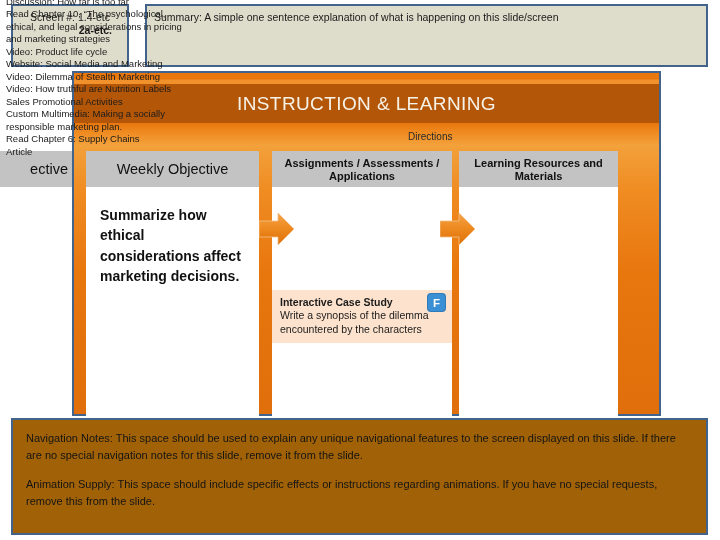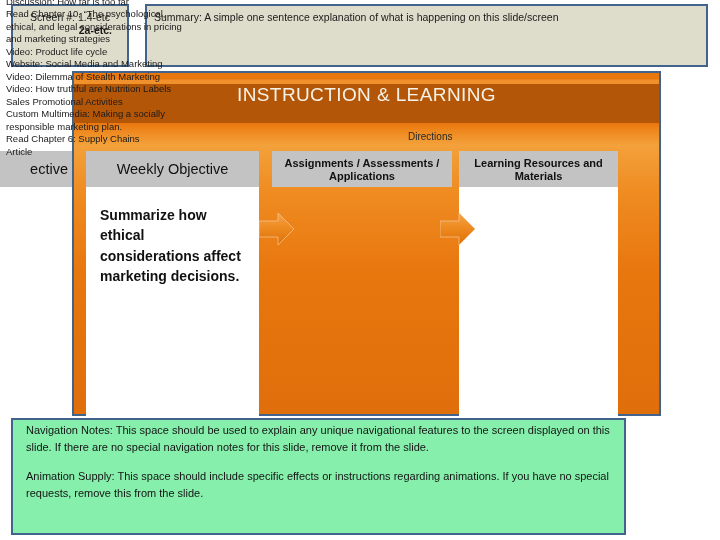--- a/index.html
+++ b/index.html
@@ -79,21 +79,21 @@
 
   
   #title-band {
     position: absolute;
     left: 0;
     top: 13px;
     width: 100%;
     height: 39px;
     background: #b35608;
     display: flex;
-    align-items: flex-start;
+    align-items: center;
     justify-content: center;
   }
   #instruction-title {
     color: #f6f2e7;
     font-size: 19px;
     letter-spacing: 0.4px;
     font-weight: 400;
   }
 
   
@@ -245,26 +245,26 @@
     height: 36px;
   }
   #arrow-1 { left: 259px; top: 211px; }
   #arrow-2 { left: 440px; top: 211px; }
 
   
   #notes-box {
     position: absolute;
     left: 11px;
     top: 418px;
-    width: 615px;
+    width: 697px;
     height: 117px;
-    background: #86efac;
+    background: #a16207;
     border: 2px solid #41638c;
     box-sizing: border-box;
-    padding: 2px 13px;
+    padding: 10px 13px;
     font-size: 11px;
     color: #141414;
     line-height: 1.5;
   }
   #notes-box p { margin: 0; }
   #notes-gap { height: 13px; }
 </style>
 </head>
 <body>
 
@@ -297,20 +297,27 @@
   </div>
 </div>
 
 <div class="col" id="col-weekly">
   <div class="col-head light">Weekly Objective</div>
   <div class="col-body">Summarize how ethical considerations affect marketing decisions.</div>
 </div>
 
 <div class="col" id="col-assign">
   <div class="col-head">Assignments / Assessments / Applications</div>
+  <div class="col-body">
+    <div id="case-study">
+      <div id="case-title">Interactive Case Study</div>
+      <div id="case-desc">Write a synopsis of the dilemma encountered by the characters</div>
+      <div id="f-badge">F</div>
+    </div>
+  </div>
 </div>
 
 <div class="col" id="col-resources">
   <div class="col-head">Learning Resources and Materials</div>
   <div class="col-body"></div>
 </div>
 <div id="resources-list" style="white-space:pre-line;">Read Chapter 2, “The Intelligent Investor”
 Discussion: How far is too far
 Read Chapter 10,  “The psychological, ethical, and legal considerations in pricing and marketing strategies
 Video: Product life cycle

